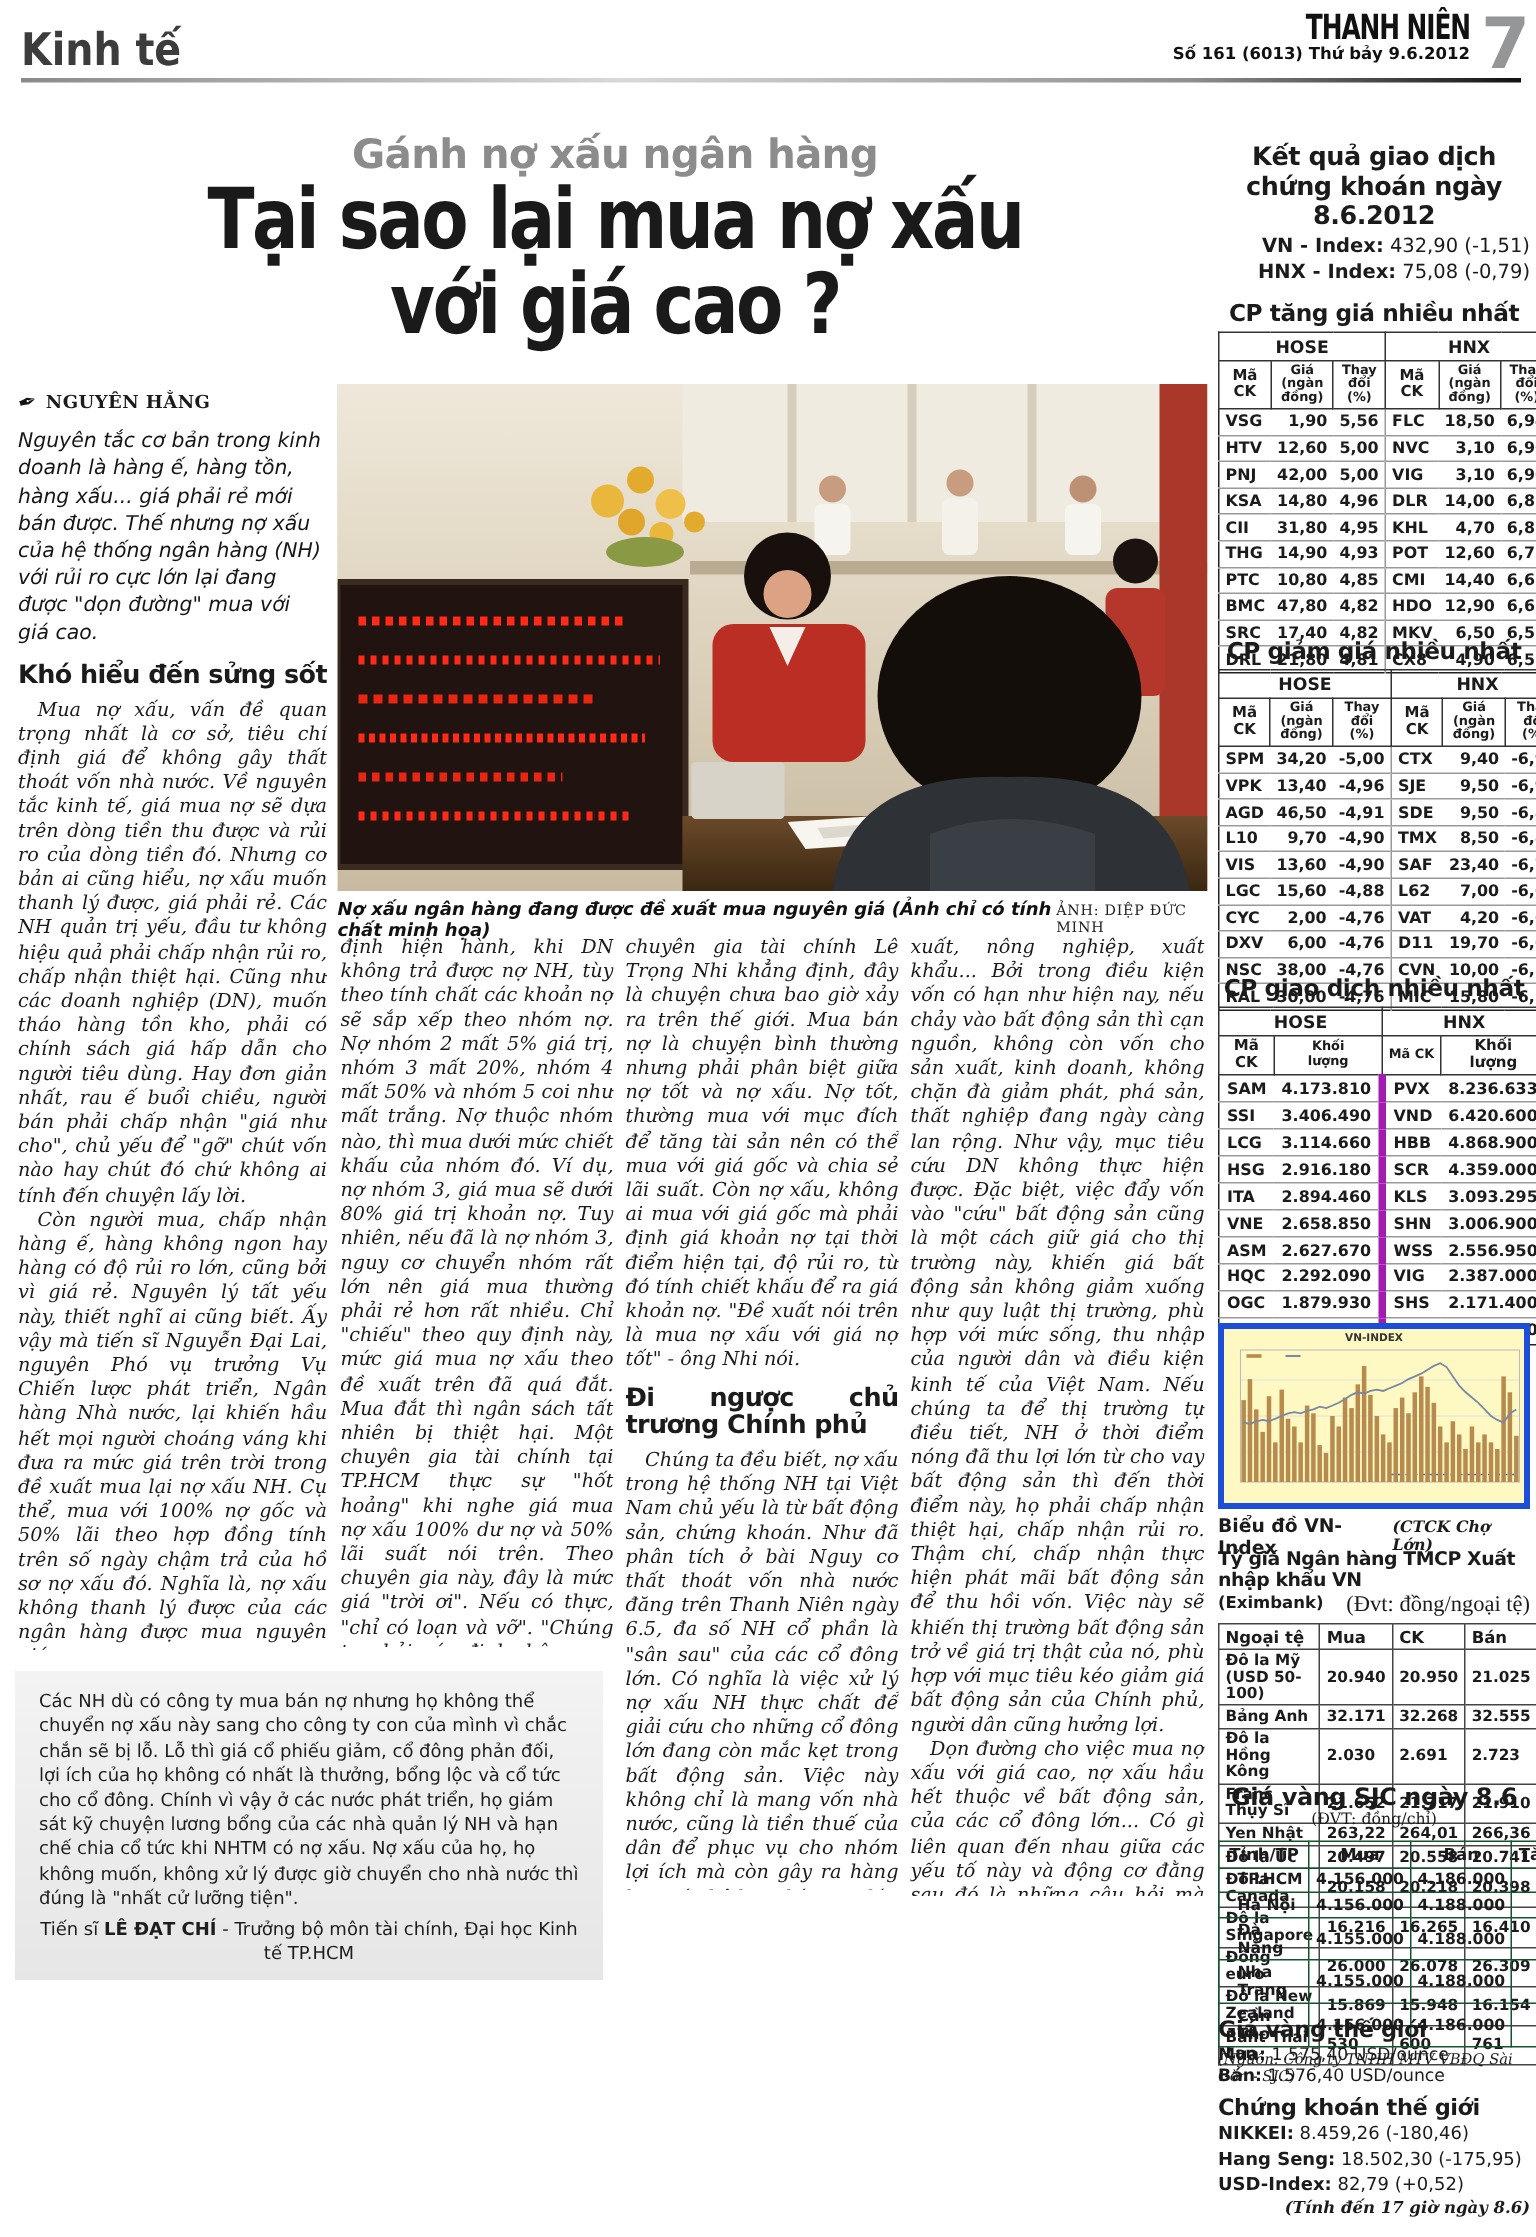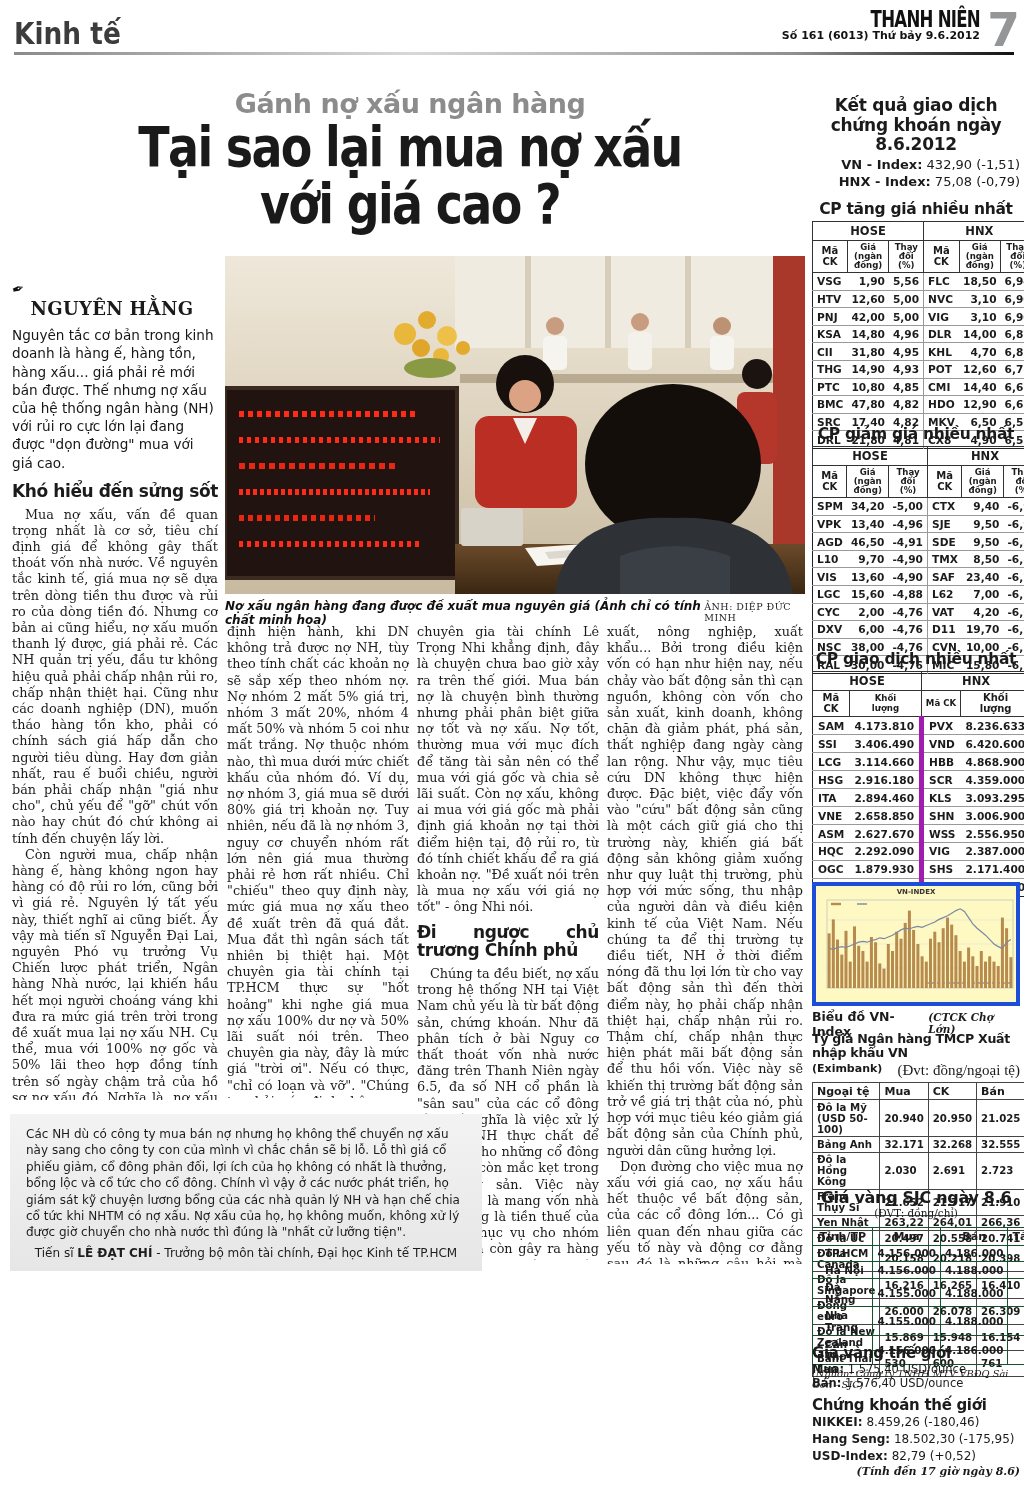--- a/index.html
+++ b/index.html
@@ -22,43 +22,43 @@
   
   .kicker { position:absolute; left:20px; top:88px; width:780px; text-align:center;
             font-family:"DejaVu Sans",sans-serif; font-weight:700; font-size:27px; color:#8c8c8c;
             letter-spacing:-.5px; }
   .headline { position:absolute; left:20px; top:118px; width:780px; text-align:center;
               font-family:"DejaVu Sans",sans-serif; font-weight:700; color:#1a1a1a; line-height:1.02; }
   .headline .l { display:block; font-size:56px; transform:scaleX(.82); letter-spacing:-2px; }
 
   
   .col { position:absolute; font-size:12.8px; line-height:16.2px; text-align:justify; }
-  .col p { text-indent:0; }
+  .col p { text-indent:0;font-style:italic; }
   .col p.ind { text-indent:13px; }
   .byline { display:flex; align-items:center; gap:6px; margin-bottom:9px; }
   .pen-icon { font-size:15px; transform:rotate(-18deg); color:#111; }
-  .byline .nm { font-family:"DejaVu Serif",serif; font-weight:700; font-size:18px; letter-spacing:.3px;margin-top:41px; }
+  .byline .nm { font-family:"DejaVu Serif",serif; font-weight:700; font-size:12px; letter-spacing:.3px; }
   .lead { font-family:"DejaVu Sans",sans-serif; font-size:13.6px; line-height:18.2px; color:#161616;
           text-align:left; margin-bottom:10px; }
   .sec-head { font-family:"DejaVu Sans",sans-serif; font-weight:700; font-size:17px; letter-spacing:-.4px;
               margin:2px 0 6px; line-height:1.1; }
   #col1 { left:12px; top:260px; width:206px; height:840px; overflow:hidden; }
   #col2 { left:227px; top:624px; width:182px; height:474px; overflow:hidden; }
   #col3 { left:417px; top:624px; width:182px; height:636px; overflow:hidden; }
   #col4 { left:607px; top:624px; width:196px; height:640px; overflow:hidden; }
 
   
   .photo { position:absolute; left:225px; top:256px; width:580px; height:338px; overflow:hidden; background:#d6cab5; }
   .caption-row { position:absolute; left:225px; top:599px; width:580px; display:flex; justify-content:space-between;
                  align-items:baseline; }
   .caption { font-family:"DejaVu Sans",sans-serif; font-weight:700; font-style:italic; font-size:12px; color:#111; }
   .credit { font-family:"DejaVu Serif",serif; font-size:9.5px; color:#222; letter-spacing:.5px; }
 
   
-  .qbox { position:absolute; left:10px; top:1114px; width:472px; min-height:148px;
+  .qbox { position:absolute; left:10px; top:1114px; width:392px; min-height:148px;
           background:linear-gradient(#f3f3f3,#e6e6e6); padding:12px 16px 10px;
           font-family:"DejaVu Sans",sans-serif; font-size:12px; line-height:16.4px; color:#1d1d1d; }
   .qbox .attr { margin-top:4px; text-align:center; }
   .qbox .attr b { font-weight:700; }
 
   
   .sidebar { position:absolute; left:812px; top:88px; width:208px; font-family:"DejaVu Sans",sans-serif; }
   .sb-block { position:absolute; left:0; width:208px; }
   .sb-title-lg { font-weight:700; font-size:17px; text-align:center; line-height:1.15; letter-spacing:-.3px; }
   .idx-line { text-align:right; font-size:13px; margin-top:2px; }

